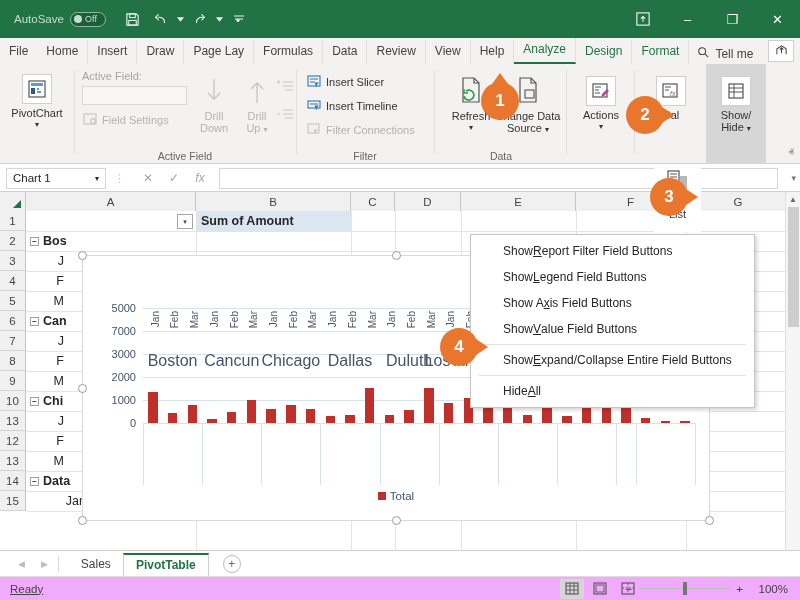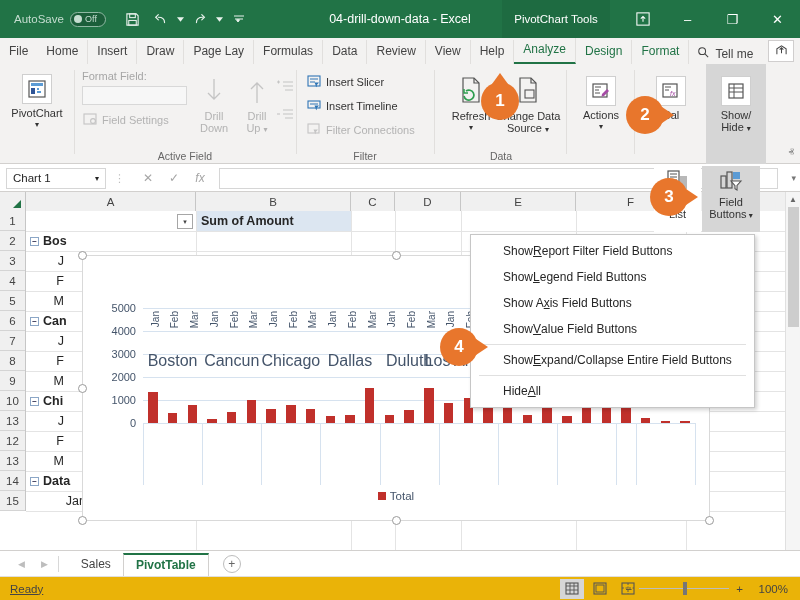--- a/index.html
+++ b/index.html
@@ -215,21 +215,21 @@
   .tabsep { width:1px;height:16px;background:#d8d8d8;margin:0 10px; }
   .sheet { font-size:12px; color:#444; padding:3px 12px; cursor:pointer; }
   .sheet.active { font-weight:bold; color:#217346; background:#fff;
     border:1px solid #d2d0ce; border-top:2px solid #217346; border-bottom:none;
     padding:3px 12px 5px; position:relative; top:1px; }
   .addsheet { width:18px;height:18px;border:1px solid #bdbdbd;border-radius:50%;
     display:flex;align-items:center;justify-content:center;font-size:12px;
     color:#666;margin-left:14px;cursor:pointer; }
   .statusbar {
     position:absolute; top:576px; left:0; width:800px; height:24px;
-    background:#eab308; border-top:1px solid #e1dfdd; display:flex; align-items:center;
+    background:#f0abfc; border-top:1px solid #e1dfdd; display:flex; align-items:center;
     font-size:11.5px; color:#444;text-decoration:underline;
   }
   .status-txt { margin-left:10px; }
   .viewbtns { position:absolute; right:160px; display:flex; gap:4px; align-items:center; }
   .vbtn { width:24px;height:20px;display:flex;align-items:center;justify-content:center;
           font-size:12px;color:#555;cursor:pointer;}
   .vbtn.sel { background:#d6d6d6; }
   .zoomwrap { position:absolute; right:12px; display:flex; align-items:center; gap:7px; }
   .ztrack { width:90px;height:1px;background:#bdbdbd;position:relative; }
   .zknob { position:absolute; left:44px; top:-6px; width:4px;height:13px;background:#767676; cursor:pointer;}
@@ -282,22 +282,20 @@
         <svg width="7" height="5" viewBox="0 0 8 5">
             <path d="M0 0h8L4 5z" fill="#eaf3ee"></path>
           </svg>
       </span>
       <span class="qbtn">
         <svg width="12" height="10" viewBox="0 0 12 10">
             <path d="M1 2h10M2 5h8M5 8 3.5 5.8h3z" fill="#eaf3ee" stroke="#eaf3ee" stroke-width="1"></path>
           </svg>
       </span>
     </div>
-    <div class="doctitle">04-drill-down-data  -  Excel</div>
-    <div class="ctxtab">PivotChart Tools</div>
     <div class="winbtns">
       <div class="winbtn">
         <svg width="14" height="14" viewBox="0 0 16 16">
             <rect x="1" y="1" width="14" height="14" fill="none" stroke="#fff" stroke-width="1.2"></rect>
             <path d="M8 11V5m-2.5 2.5L8 5l2.5 2.5" fill="none" stroke="#fff" stroke-width="1.2"></path>
           </svg>
       </div>
       <div class="winbtn">–</div>
       <div class="winbtn">❐</div>
       <div class="winbtn close">✕</div>
@@ -348,21 +346,21 @@
               <rect x="9" y="11" width="4" height="2" fill="#5b9bd5"></rect>
             </svg>
         </span>
         <span>PivotChart</span>
         <span class="caret">▾</span>
       </div>
     </div>
     <div class="gsep" style="left:74px;"></div>
 
     <div class="group" style="left:76px;width:218px;">
-      <div style="position:absolute;left:6px;top:6px;font-size:11px;color:#a6a6a6;">Format Field:</div>
+      <div style="position:absolute;left:6px;top:6px;font-size:11px;color:#a6a6a6;">Active Field:</div>
       <div class="afield-box" style="position:absolute;left:6px;top:22px;" title=""></div>
       <div class="smallrow dis" style="position:absolute;left:4px;top:46px;">
         <span>
           <svg width="14" height="14" viewBox="0 0 14 14">
               <rect x="1" y="2" width="12" height="10" fill="none" stroke="#c4c4c4" stroke-width="1.1"></rect>
               <circle cx="10" cy="9" r="2.4" fill="none" stroke="#c4c4c4" stroke-width="1.1"></circle>
             </svg>
         </span>
         <span>Field Settings</span>
       </div>
@@ -615,21 +613,21 @@
     <div class="sthumb"></div>
   </div>
 
   <div class="chartobj">
     <div class="plot">
       <div id="yticks">
           <div class="ytick" style="top: 115px;">0</div>
           <div class="ytick" style="top: 92px;">1000</div>
           <div class="ytick" style="top: 69px;">2000</div>
           <div class="ytick" style="top: 46px;">3000</div>
-          <div class="ytick" style="top: 23px;">4000</div>
+          <div class="ytick" style="top: 23px;">7000</div>
           <div class="ytick" style="top: 0px;">5000</div>
         </div>
       <div id="gridlines">
           <div class="grid-h" style="top: 115px;"></div>
           <div class="grid-h" style="top: 92px;"></div>
           <div class="grid-h" style="top: 69px;"></div>
           <div class="grid-h" style="top: 46px;"></div>
           <div class="grid-h" style="top: 23px;"></div>
           <div class="grid-h" style="top: 0px;"></div>
         </div>
@@ -748,33 +746,20 @@
     <span>
       <svg width="26" height="26" viewBox="0 0 26 26">
           <rect x="3" y="3" width="11" height="18" fill="none" stroke="#555" stroke-width="1.2"></rect>
           <path d="M5 6h7M5 9h7M5 12h7M5 15h5" stroke="#555" stroke-width="1"></path>
           <rect x="15" y="8" width="7" height="13" fill="#b8b8b8"></rect>
         </svg>
     </span>
     <span>eld</span>
     <span>List</span>
   </div>
-  <div style="position:absolute;left:702px;top:166px;width:58px;height:66px;background:#d6d6d6;z-index:50;
-              display:flex;flex-direction:column;align-items:center;padding-top:2px;font-size:11px;color:#333;cursor:pointer;">
-    <span>
-      <svg width="26" height="26" viewBox="0 0 26 26">
-          <rect x="3" y="8" width="5" height="12" fill="none" stroke="#555" stroke-width="1.2"></rect>
-          <rect x="9" y="4" width="5" height="16" fill="none" stroke="#555" stroke-width="1.2"></rect>
-          <rect x="15" y="4" width="7" height="7" fill="#5b9bd5"></rect>
-          <path d="M13 13h10l-4 4.5V22l-2-1.4v-3z" fill="#fff" stroke="#555" stroke-width="1.1"></path>
-        </svg>
-    </span>
-    <span>Field</span>
-    <span><span>Buttons</span><span class="caret"> ▾</span></span>
-  </div>
 
   <div class="callout up" style="left:481px;top:82px;">1</div>
   <div class="callout right" style="left:626px;top:96px;">2</div>
   <div class="callout right" style="left:650px;top:178px;">3</div>
   <div class="callout right" style="left:440px;top:328px;">4</div>
 
   <div class="sheetbar">
     <div class="navarrows">
       <span>◀</span>
       <span>▶</span>

